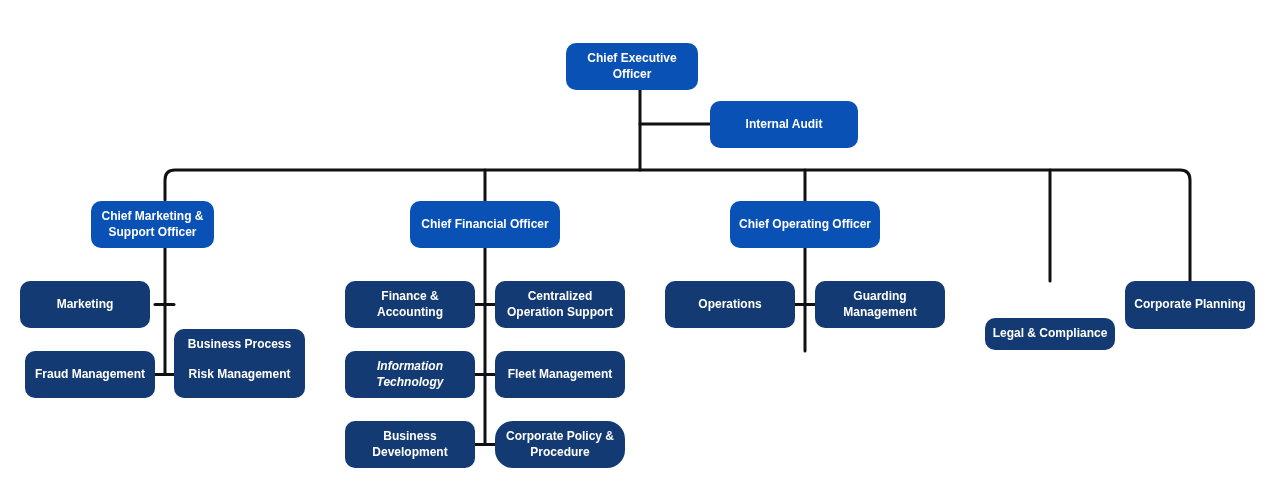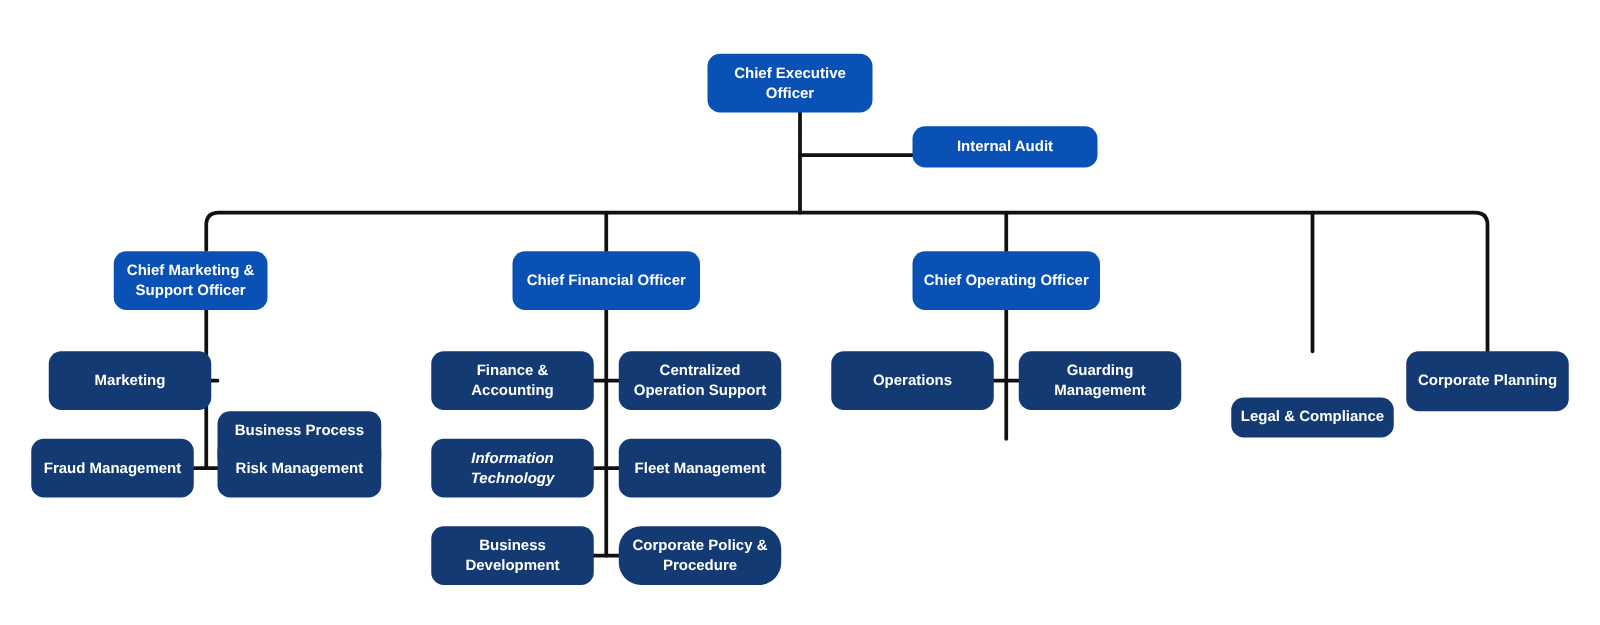--- a/index.html
+++ b/index.html
@@ -71,29 +71,29 @@
     <path d="M 475 304.5 H 495"></path>
     <path d="M 475 374.5 H 495"></path>
     <path d="M 475 444.5 H 495"></path>
 
     <path d="M 805 248 V 351"></path>
     <path d="M 794 304.5 H 815"></path>
   </svg>
 
   <div class="node exec" style="left:566px; top:31px; width:132px; height:47px;margin-top:12px;">Chief Executive Officer</div>
 
-  <div class="node exec" style="left:730px; top:101px; width:148px; height:33px;">Internal Audit</div>
+  <div class="node exec" style="left:710px; top:101px; width:148px; height:47px;">Internal Audit</div>
 
   <div class="node exec" style="left:91px; top:201px; width:123px; height:47px;">Chief Marketing &amp; Support Officer</div>
 
   <div class="node exec" style="left:410px; top:201px; width:150px; height:47px;">Chief Financial Officer</div>
 
   <div class="node exec" style="left:730px; top:201px; width:150px; height:47px;">Chief Operating Officer</div>
 
-  <div class="node dept" style="left:39px; top:281px; width:130px; height:47px;">Marketing</div>
+  <div class="node dept" style="left:20px; top:281px; width:130px; height:47px;">Marketing</div>
 
   <div class="node dept" style="left:174px; top:281px; width:131px; height:47px;margin-top:48px;">Business Process Development</div>
 
   <div class="node dept" style="left:25px; top:351px; width:130px; height:47px;">Fraud Management</div>
 
   <div class="node dept" style="left:174px; top:351px; width:131px; height:47px;">Risk Management</div>
 
   <div class="node dept" style="left:345px; top:281px; width:130px; height:47px;">Finance &amp; Accounting</div>
 
   <div class="node dept" style="left:495px; top:281px; width:130px; height:47px;">Centralized Operation Support</div>

